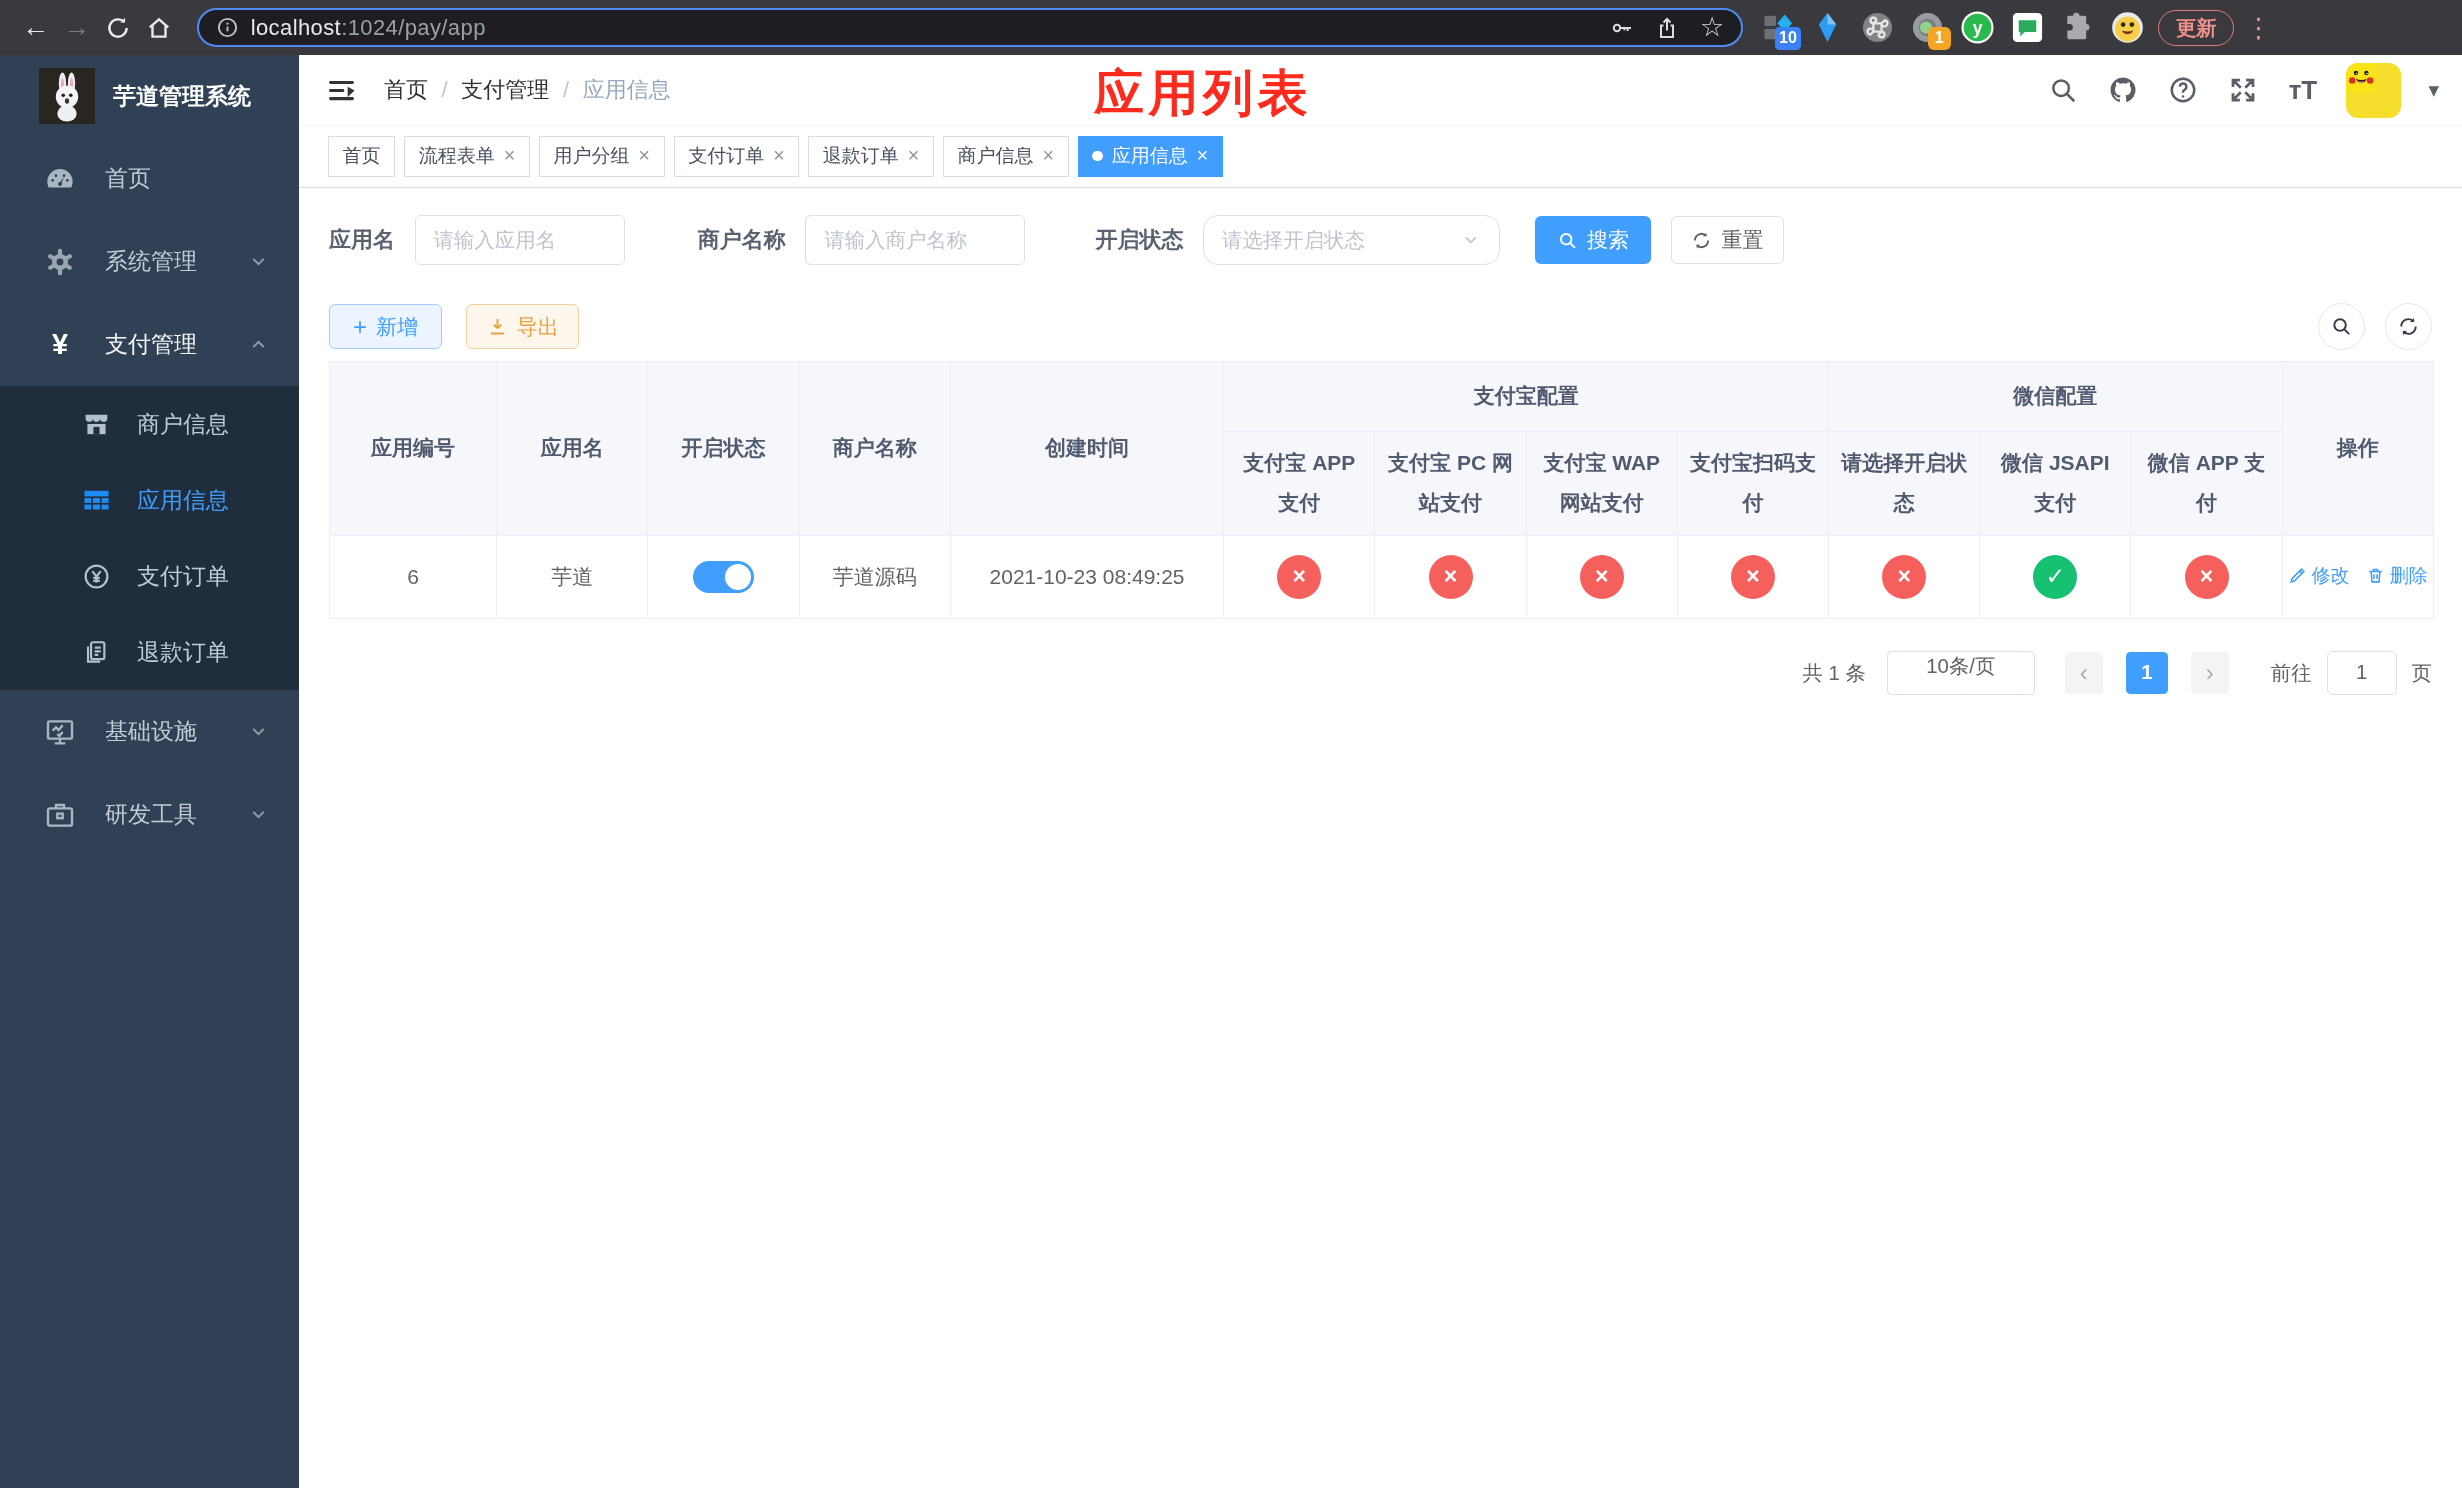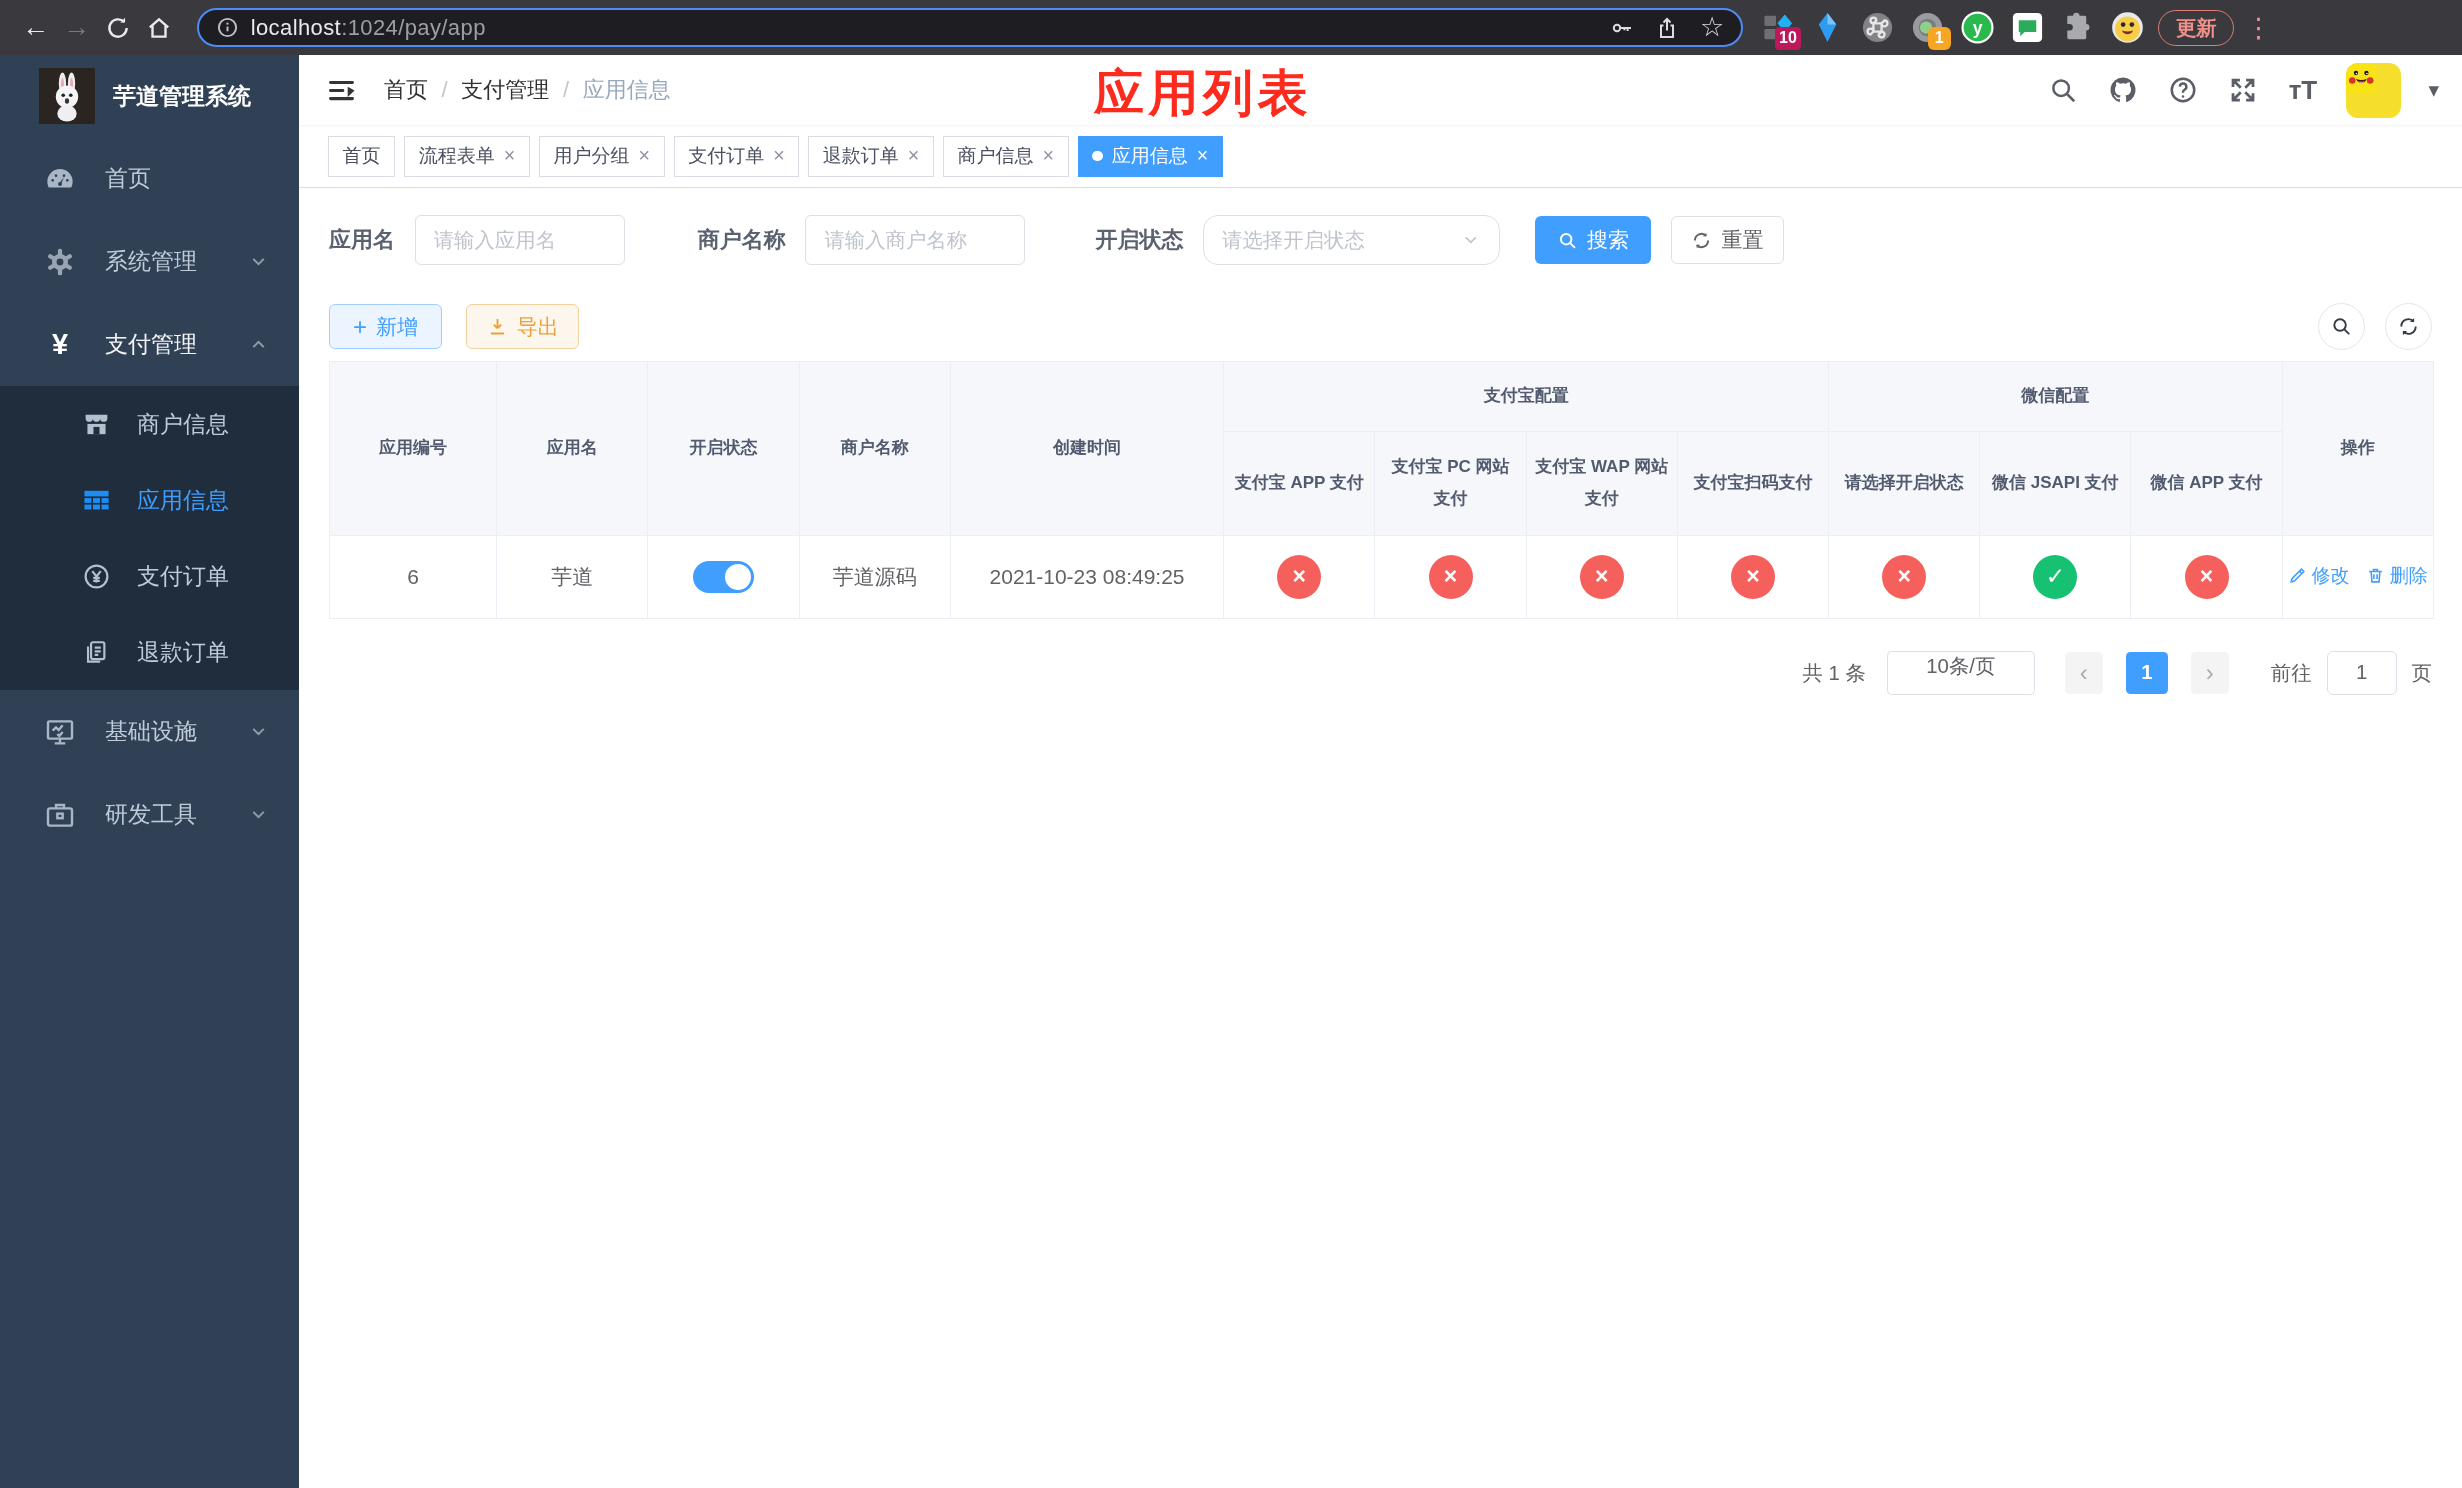--- a/index.html
+++ b/index.html
@@ -19,21 +19,21 @@
   .url-text .host { color:#e8eaed; }
   .url-text .rest { color:#9aa0a6; }
   .url-right { margin-left:auto; display:flex; align-items:center; gap:21px; color:#dadce0; }
   .url-right svg { width:24px; height:24px; }
   .star-glyph { font-size:27px; line-height:1; }
   .ext-area { display:flex; align-items:center; gap:15px; margin-left:16.7px; }
   .ext { position:relative; width:35px; height:35px; display:flex; align-items:center; justify-content:center; }
   .badge { position:absolute; right:-6px; bottom:-4.5px; min-width:23px; height:23px; padding:0 3.8px;
     border-radius:4.5px; font-size:16px; font-weight:700; color:#fff; display:flex; align-items:center;
     justify-content:center; }
-  .badge.red { background:#be185d; }
+  .badge.red { background:#3b82f6; }
   .badge.orange { background:#f5a623; border-radius:6px; }
   .update-btn { margin-left:13.6px; height:36px; padding:0 16.7px; border:1.5px solid #e07b75; border-radius:19.7px;
     color:#f0908a; font-size:20.4px; font-weight:700; display:flex; align-items:center; }
   .menu-dots { color:#f0908a; font-size:27px; margin-left:10.6px; letter-spacing:1.5px; }
 
   
   .app { display:flex; height:1434px; }
 
   
   .sidebar { width:299px; background:#304156; color:#bfcbd9; flex:0 0 auto; }
@@ -104,21 +104,21 @@
   .btn-add { height:45px; padding:0 23px; background:#ecf5ff; border-color:#a0cfff; color:#409eff; margin-right:24px; }
   .btn-export { height:45px; padding:0 19.7px; background:#fdf6ec; border-color:#f3d19e; color:#e6a23c; }
   .action-right { margin-left:auto; display:flex; gap:19.7px; }
   .circle-btn { width:47px; height:47px; border-radius:50%; border:1.5px solid #e2e6ee; background:#fff;
     display:flex; align-items:center; justify-content:center; color:#323b46; cursor:pointer; }
   .circle-btn svg { width:23px; height:23px; }
 
   
   table.grid { margin-top:10.6px; width:2105px; border-collapse:collapse; table-layout:fixed; }
   table.grid th, table.grid td { border:0.8px solid #ebeef5; text-align:center; }
-  table.grid th { background:#f6f7fa; color:#515a6e; font-size:17px; font-weight:700;
+  table.grid th { background:#f6f7fa; color:#515a6e; font-size:21px; font-weight:700;
     padding:10.6px 7.6px; line-height:1.9; }
   table.grid thead tr.group-row th { height:70px; padding:4.5px 7.6px; }
   table.grid thead tr.sub-row th { height:104px; }
   table.grid td { height:83px; font-size:21px; color:#606266; background:#fff; }
   .switch { width:61px; height:32px; border-radius:16px; background:#409eff; position:relative;
     display:inline-block; vertical-align:middle; cursor:pointer; }
   .switch .knob { position:absolute; top:3px; width:26px; height:26px; border-radius:50%; background:#fff; }
   .switch.on .knob { right:3px; }
   .switch:not(.on) { background:#dcdfe6; } .switch:not(.on) .knob { left:3px; }
   .status-circle { width:44px; height:44px; border-radius:50%; display:inline-flex; align-items:center;

